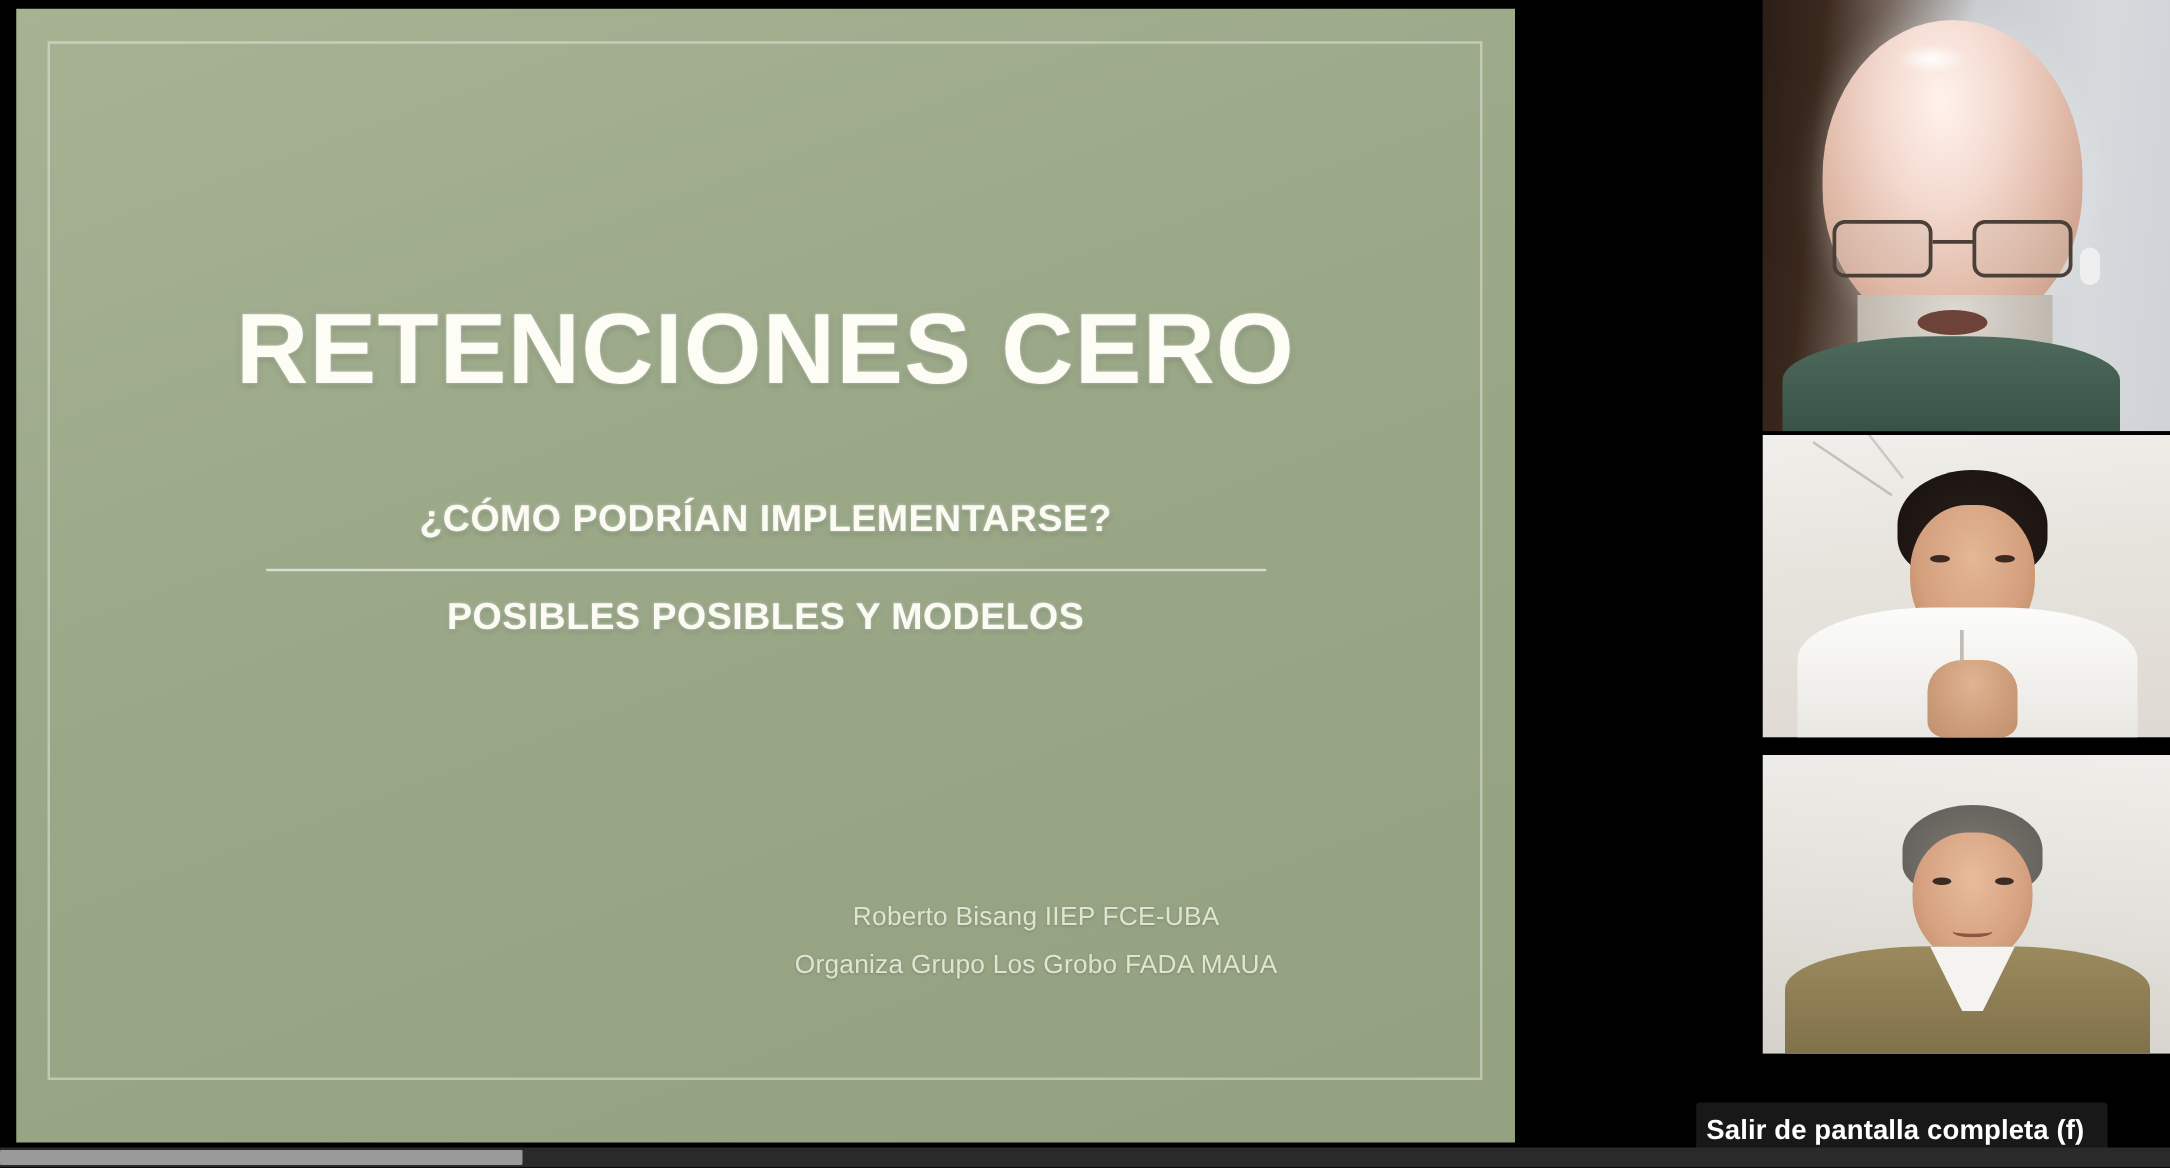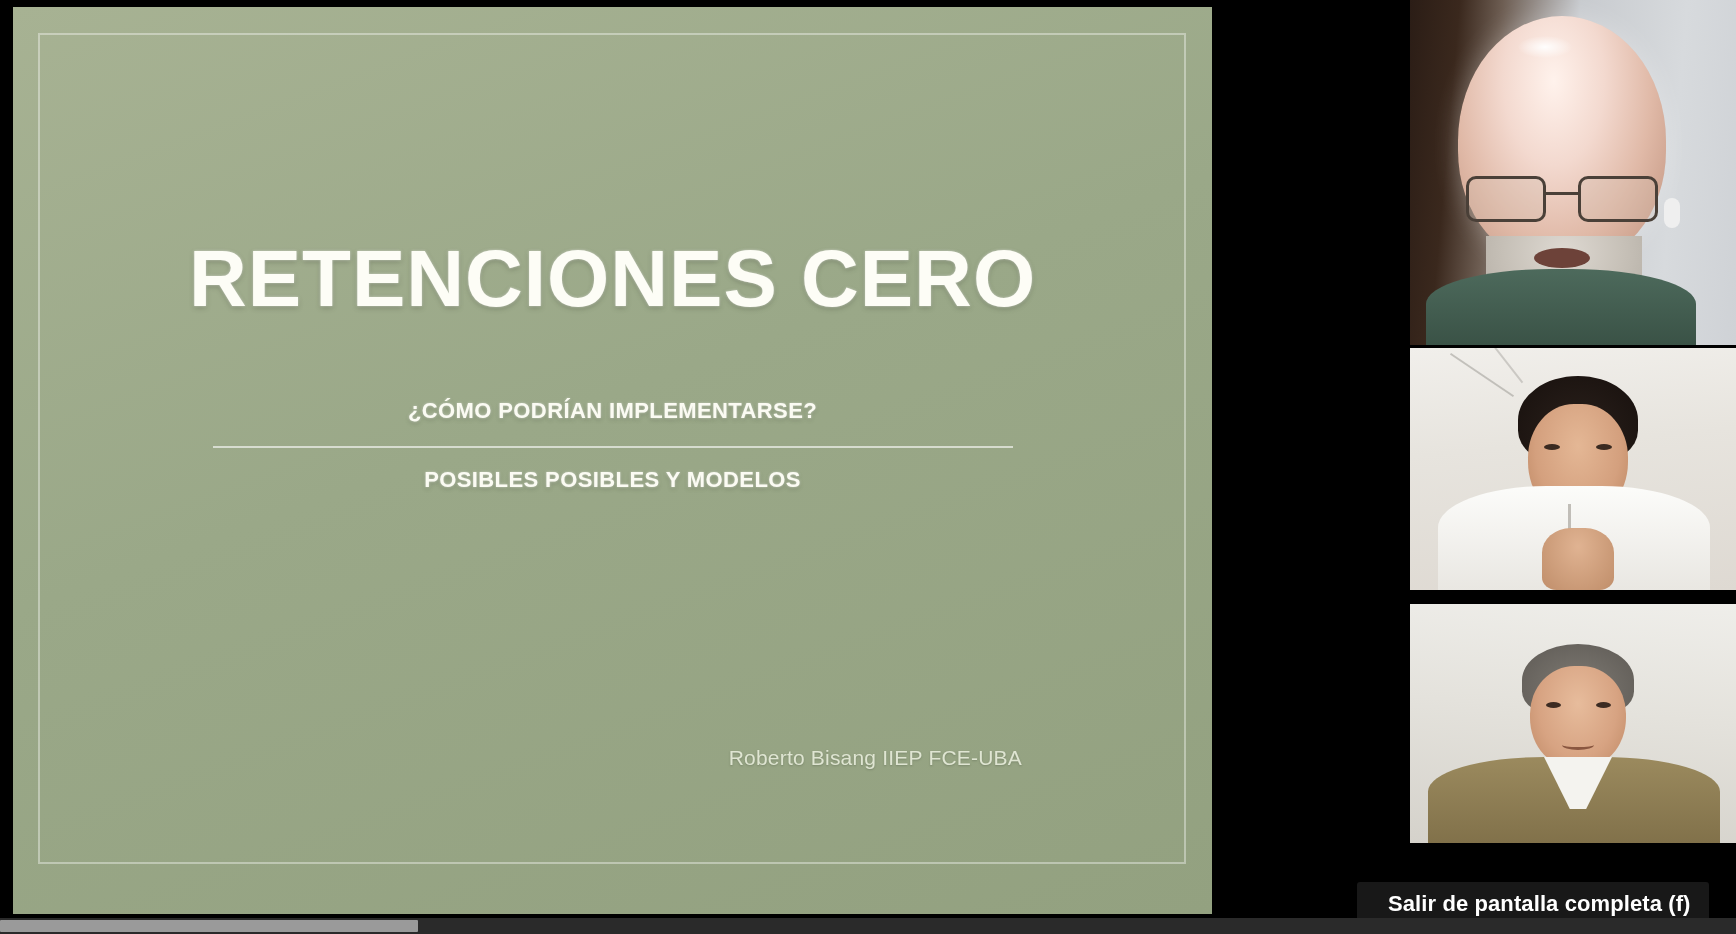--- a/index.html
+++ b/index.html
@@ -29,30 +29,30 @@
     text-align:center;
     font-size:80px; font-weight:bold; letter-spacing:1px;
     color:#fdfdf6;
     text-shadow:0 0 3px rgba(255,255,255,.55), 0 2px 5px rgba(60,70,50,.35);
     line-height:1;
   }
   #subtitle-block{
     position:absolute; left:0; right:0; top:392px; text-align:center;
   }
   .slide-sub{
-    font-size:22px; font-weight:bold; color:#fbfbf3;
+    font-size:30px; font-weight:bold; color:#fbfbf3;
     letter-spacing:.4px; line-height:1.12;
     text-shadow:0 0 3px rgba(255,255,255,.5), 0 2px 4px rgba(60,70,50,.3);
   }
   #sub-divider{
     width:800px; height:2px; margin:22px auto 20px auto;
     background:rgba(255,255,255,.6);
   }
   #attribution{
-    position:absolute; right:190px; top:732px;
+    position:absolute; right:190px; top:708px;
     text-align:center;
   }
   .attr-line{
     font-size:21px; color:#dfe5d2; line-height:1.82;
     letter-spacing:.2px;
     text-shadow:0 1px 2px rgba(70,80,60,.35);
     white-space:nowrap;
   }
 
   
@@ -197,21 +197,21 @@
     background:#f4f3ef;
     clip-path:polygon(0 0,100% 0,62% 100%,38% 100%);
   }
 
   
   #tooltip{
     position:absolute; left:1357px; top:882px;
     background:rgba(26,26,26,.93);
     color:#fff;
     font-size:22px; font-weight:bold;
-    padding:9px 18px 11px 31px;
+    padding:9px 18px 11px 8px;
     border-radius:3px;
     white-space:nowrap;
     letter-spacing:.1px;
   }
 
   
   #scrollbar{
     position:absolute; left:0; bottom:0; width:1736px; height:16px;
     background:#2a2a2a;
   }
@@ -233,20 +233,21 @@
       <div id="slide-title">RETENCIONES CERO</div>
 
       <div id="subtitle-block">
         <div class="slide-sub">¿CÓMO PODRÍAN IMPLEMENTARSE?</div>
         <div id="sub-divider"></div>
         <div class="slide-sub">POSIBLES POSIBLES Y MODELOS</div>
       </div>
 
       <div id="attribution">
         <div class="attr-line">Roberto Bisang IIEP  FCE-UBA</div>
+        <div class="attr-line">Organiza Grupo Los Grobo FADA MAUA</div>
       </div>
 
     </div>
   </div>
 
   <div id="video-panel">
 
     <div class="tile" id="tile-1">
       <div class="bg"></div>
       <div class="head"></div>

